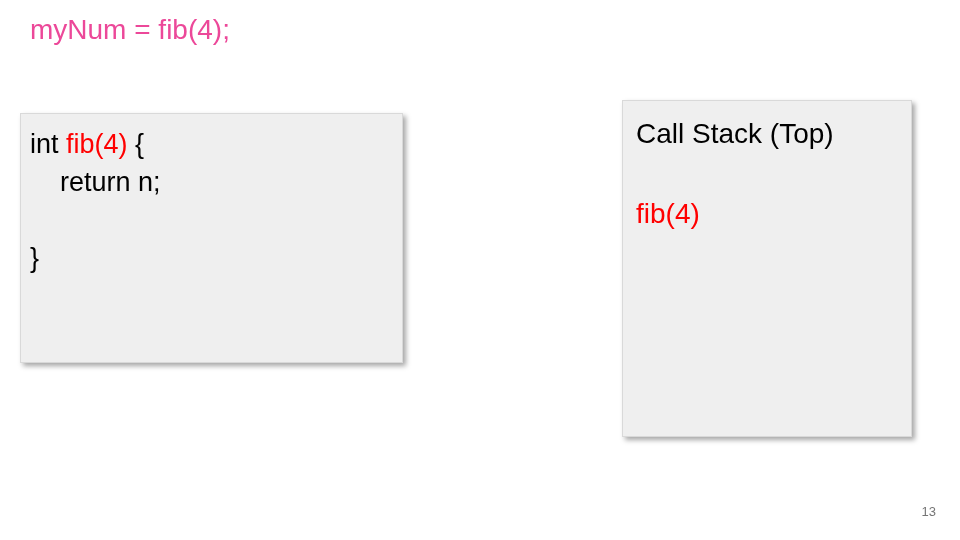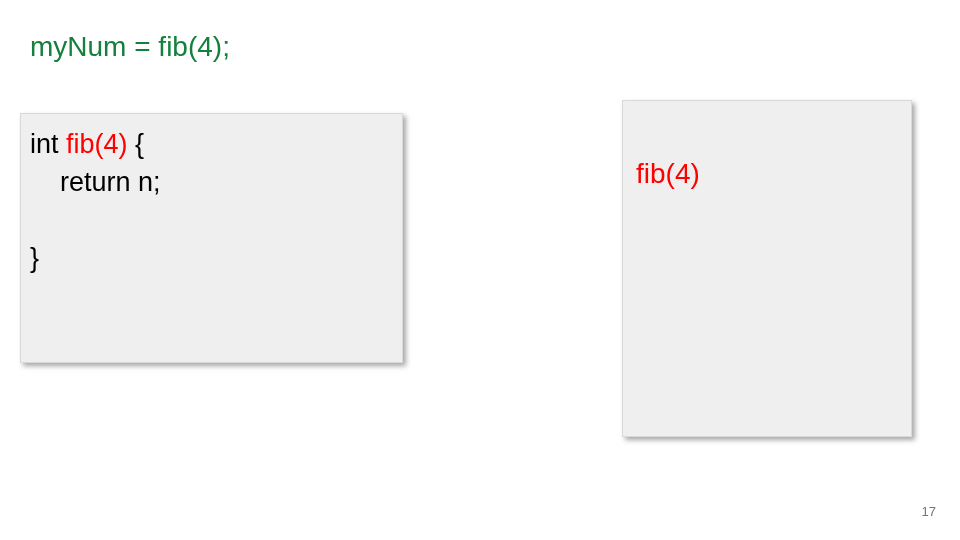--- a/index.html
+++ b/index.html
@@ -10,23 +10,23 @@
     position: relative;
     width: 960px;
     height: 540px;
     background: #ffffff;
     overflow: hidden;
   }
 
   .slide-title {
     position: absolute;
     left: 30px;
-    top: 31px;
+    top: 14px;
     font-size: 28px;
-    color: #15803d;
+    color: #ec4899;
     white-space: pre;
   }
 
   .gray-box {
     position: absolute;
     background: #efefef;
     border: 1px solid #d9d9d9;
     box-shadow: 3px 3px 5px rgba(0,0,0,0.35);
   }
 
@@ -81,19 +81,20 @@
   <div class="slide-title">myNum = fib(4);</div>
 
   <div class="gray-box code-box">
     <div class="code-line"><span>int </span><span class="red">fib(4)</span><span> {</span></div>
     <div class="code-line"><span>    return n;</span></div>
     <div class="code-line"><span> </span></div>
     <div class="code-line"><span>}</span></div>
   </div>
 
   <div class="gray-box callstack-box">
+    <div class="stack-line">Call Stack (Top)</div>
     <div class="stack-line"></div>
     <div class="stack-line red">fib(4)</div>
   </div>
 
-  <div class="page-number">17</div>
+  <div class="page-number">13</div>
 
 </div>
 
 </body></html>

